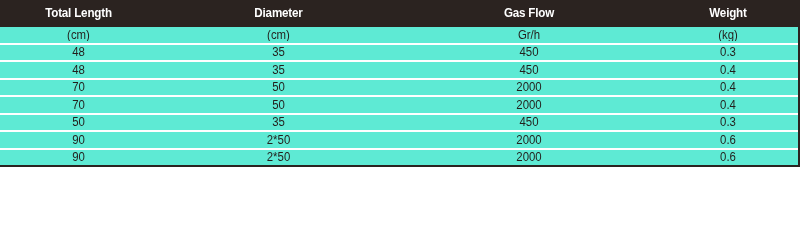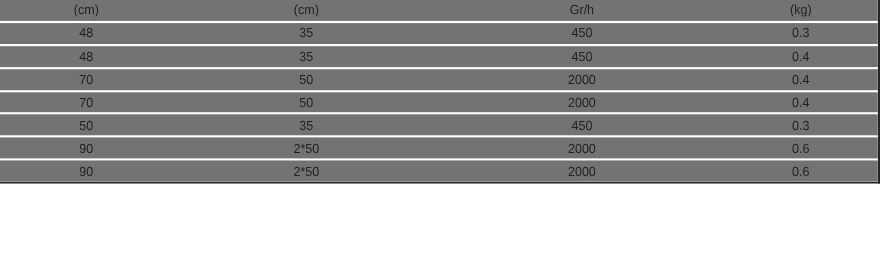--- a/index.html
+++ b/index.html
@@ -50,21 +50,21 @@
   .table-body {
     flex: 1 1 auto;
     background: #ffffff;
     display: flex;
     flex-direction: column;
   }
   .data-row {
     flex: 1 1 0;
     display: flex;
     align-items: center;
-    background: #737373;
+    background: #5eead4;
     box-sizing: border-box;
     border-bottom: 2px solid #ffffff;
     min-height: 0;
   }
   .data-row:last-child {
     border-bottom: none;
   }
   .data-row .cell {
     color: #231f1c;
     font-size: 12px;
@@ -80,20 +80,26 @@
   .col-0 { width: 157px; flex: 0 0 157px; }
   .col-1 { width: 243px; flex: 0 0 243px; }
   .col-2 { width: 258px; flex: 0 0 258px; }
   .col-3 { width: 140px; flex: 0 0 140px; }
 </style>
 </head>
 <body>
 
 <div id="spec-table">
 
+  <div class="table-header">
+    <div class="cell col-0">Total Length</div>
+    <div class="cell col-1">Diameter</div>
+    <div class="cell col-2">Gas Flow</div>
+    <div class="cell col-3">Weight</div>
+  </div>
 
   <div class="table-body">
 
     <div class="data-row">
       <div class="cell col-0">(cm)</div>
       <div class="cell col-1">(cm)</div>
       <div class="cell col-2">Gr/h</div>
       <div class="cell col-3">(kg)</div>
     </div>
 

